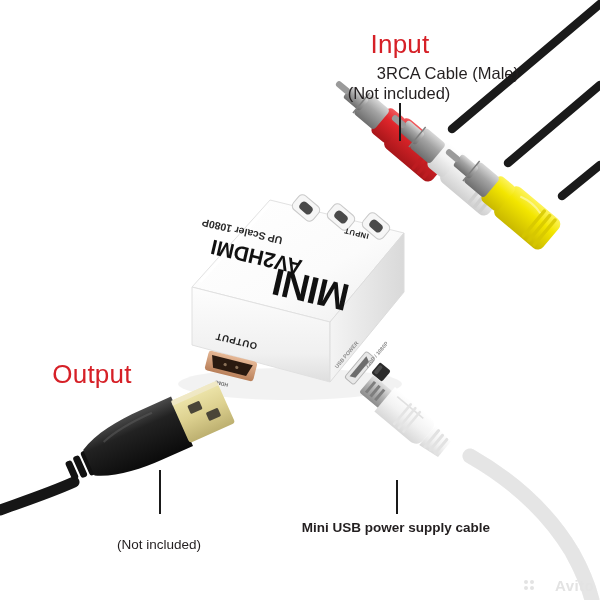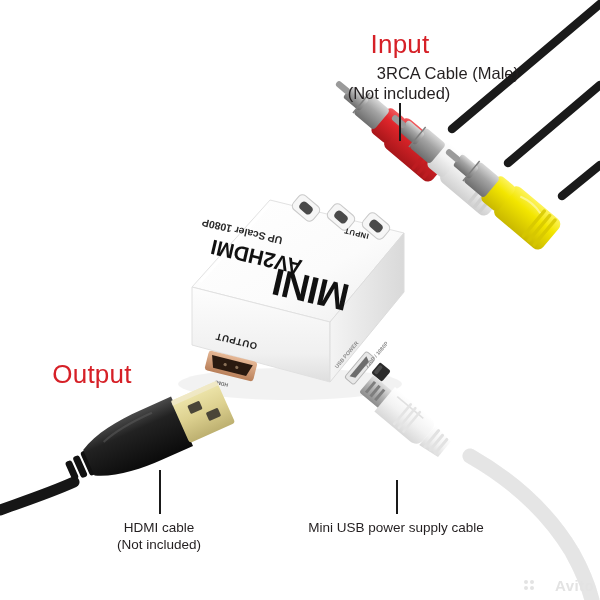--- a/index.html
+++ b/index.html
@@ -311,25 +311,24 @@
   <div class="leader" style="left:396px; top:480px; height:34px;"></div>
 
   <div class="lbl lbl-red" style="left:330px; top:29px; width:140px;">Input</div>
 
   <div class="lbl lbl-desc" style="left:279px; top:64px; width:240px;text-align:right;">3RCA Cable (Male)</div>
 
   <div class="lbl lbl-desc" style="left:279px; top:84px; width:240px;">(Not included)</div>
 
   <div class="lbl lbl-red" style="left:27px; top:359px; width:130px;">Output</div>
 
-  <div class="lbl lbl-small" style="left:79px; top:520px; width:160px;">HDMI cable</div>
 
   <div class="lbl lbl-small" style="left:79px; top:537px; width:160px;">(Not included)</div>
 
-  <div class="lbl lbl-small" style="left:276px; top:520px; width:240px;">Mini USB power supply cable</div>
+  <div class="lbl lbl-small" style="left:276px; top:520px; width:240px;font-weight:bold;">Mini USB power supply cable</div>
 
 
   <div class="watermark">
     <span class="wm-dots">
       <i style="left:0;top:0;"></i>
         <i style="left:6px;top:0;"></i>
       <i style="left:0;top:6px;"></i>
         <i style="left:6px;top:6px;"></i>
     </span>
     <span>Avito</span>

